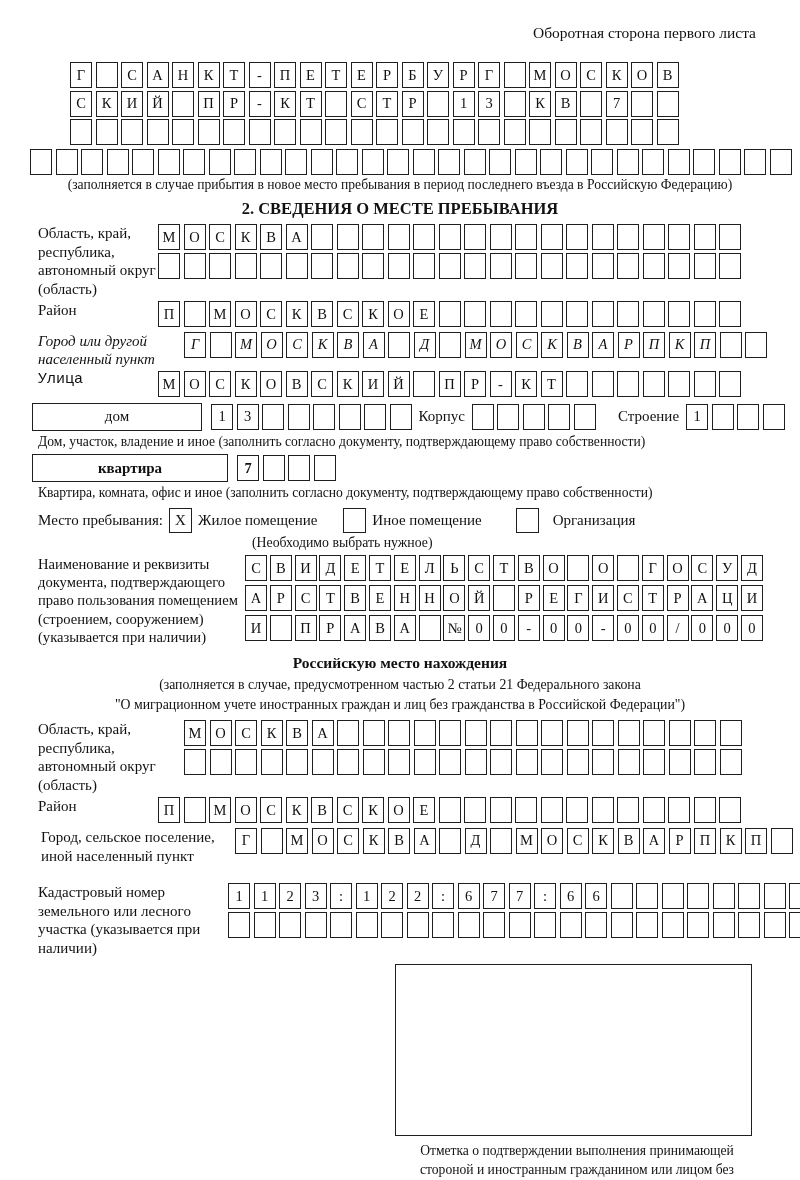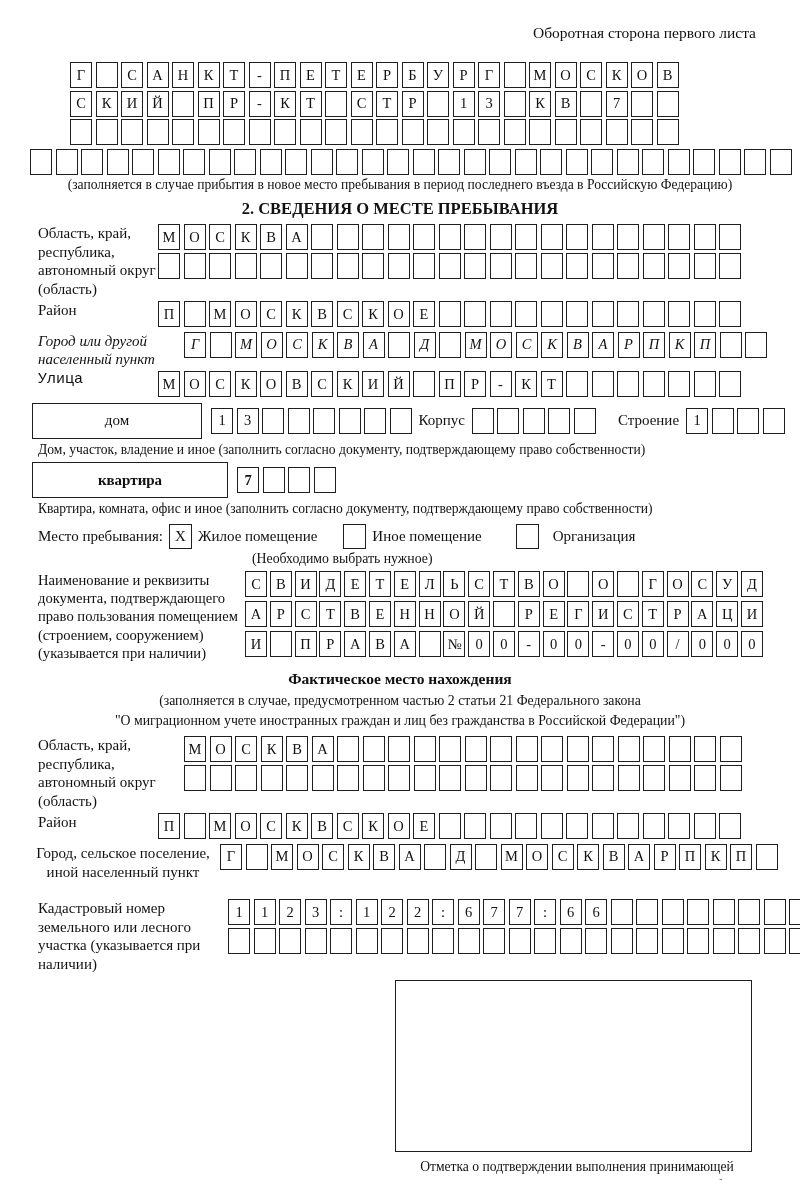--- a/index.html
+++ b/index.html
@@ -9,21 +9,21 @@
   .hdr{text-align:right;padding:24px 44px 0 0;font-size:15.5px;}
   .frow{display:flex;align-items:flex-start;}
   .lbl{font-size:15px;line-height:1.24;flex:none;}
   .cellscol{display:flex;flex-direction:column;}
   .cells{display:flex;gap:3.5px;margin-bottom:2.5px;flex:none;}
   .cells.tight{gap:2.8px;}
   .cell{width:22px;height:26px;border:1.6px solid #1f1f1f;display:flex;align-items:center;justify-content:center;font-size:14.5px;flex:none;background:#fff;}
   .caption{text-align:center;font-size:13.6px;margin-top:2px;}
   .h2{text-align:center;font-weight:bold;font-size:16.5px;margin:6px 0 5px 0;}
   .h3{text-align:center;font-weight:bold;font-size:15.5px;margin:8px 0 3px 0;}
-  .wbox{border:1.6px solid #1f1f1f;height:36px;display:flex;align-items:center;justify-content:center;font-size:15px;flex:none;background:#fff;}
+  .wbox{border:1.6px solid #1f1f1f;height:28px;display:flex;align-items:center;justify-content:center;font-size:15px;flex:none;background:#fff;}
   .inline-lbl{font-size:15px;margin:0 7px;white-space:nowrap;}
   .checkbox{width:23px;height:25px;border:1.6px solid #1f1f1f;display:flex;align-items:center;justify-content:center;font-size:15px;flex:none;margin:0 6px;background:#fff;}
   .stamp{border:1.6px solid #1f1f1f;width:357px;height:172px;margin:6px 0 0 395px;background:#fff;}
   .stampnote{width:368px;margin:5px 0 0 393px;text-align:center;font-size:13.6px;line-height:1.42;}
   .notes{text-align:center;font-size:13.8px;line-height:1.5;}
 </style>
 </head>
 <body>
 
 <div class="page">
@@ -411,21 +411,21 @@
           <span class="cell">0</span>
           <span class="cell">0</span>
           <span class="cell">/</span>
           <span class="cell">0</span>
           <span class="cell">0</span>
           <span class="cell">0</span>
         </div>
     </div>
   </div>
 
-  <div class="h3">Фактическое место нахождения</div>
+  <div class="h3">Российскую место нахождения</div>
   <div class="notes">(заполняется в случае, предусмотренном частью 2 статьи 21 Федерального закона</div>
   <div class="notes" style="margin-bottom:4px;">"О миграционном учете иностранных граждан и лиц без гражданства в Российской Федерации")</div>
 
   <div class="frow" style="margin-left:38px;">
     <div class="lbl" style="width:146px;">Область, край, республика, автономный округ (область)</div>
     <div class="cellscol">
       <div class="cells">
           <span class="cell">М</span>
           <span class="cell">О</span>
           <span class="cell">С</span>
@@ -498,21 +498,21 @@
         <span class="cell"></span>
         <span class="cell"></span>
         <span class="cell"></span>
         <span class="cell"></span>
         <span class="cell"></span>
         <span class="cell"></span>
         <span class="cell"></span>
       </div>
   </div>
 
-  <div class="frow" style="margin-left:26px;margin-top:2px;text-align:center;">
+  <div class="frow" style="margin-left:41px;margin-top:2px;">
     <div class="lbl" style="width:194px;">Город, сельское поселение, иной населенный пункт</div>
     <div class="cells">
         <span class="cell">Г</span>
         <span class="cell"></span>
         <span class="cell">М</span>
         <span class="cell">О</span>
         <span class="cell">С</span>
         <span class="cell">К</span>
         <span class="cell">В</span>
         <span class="cell">А</span>

